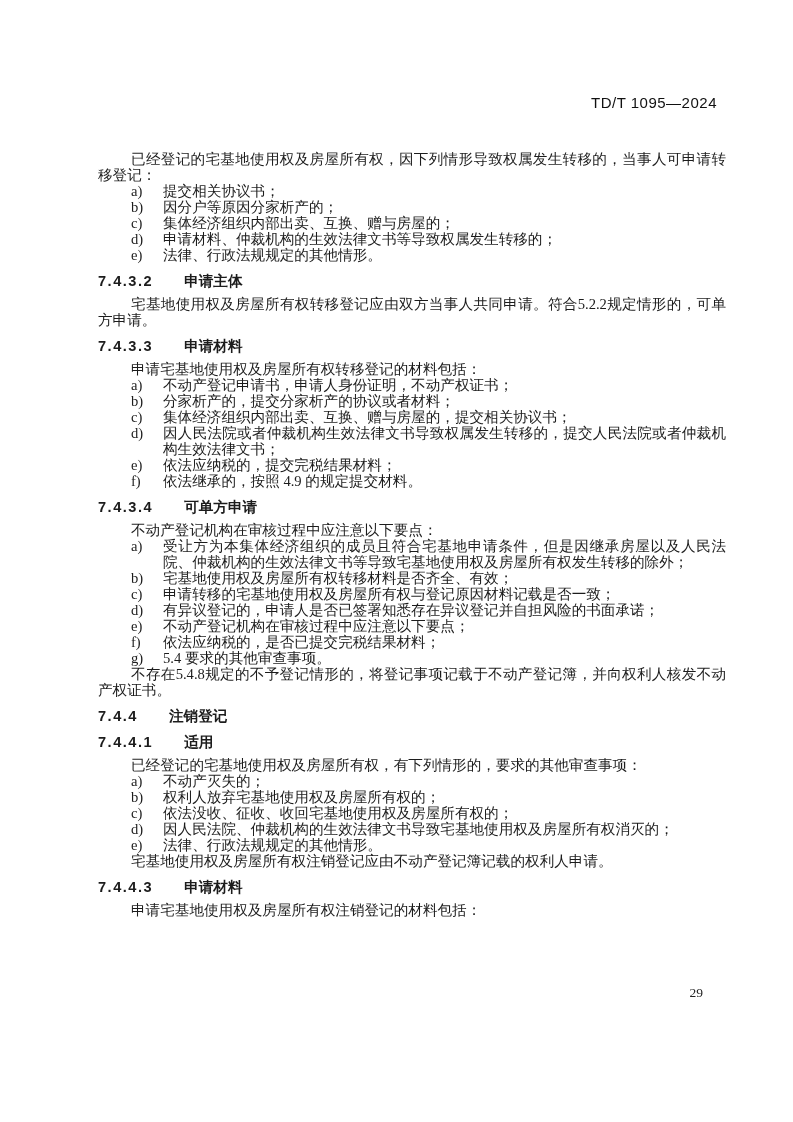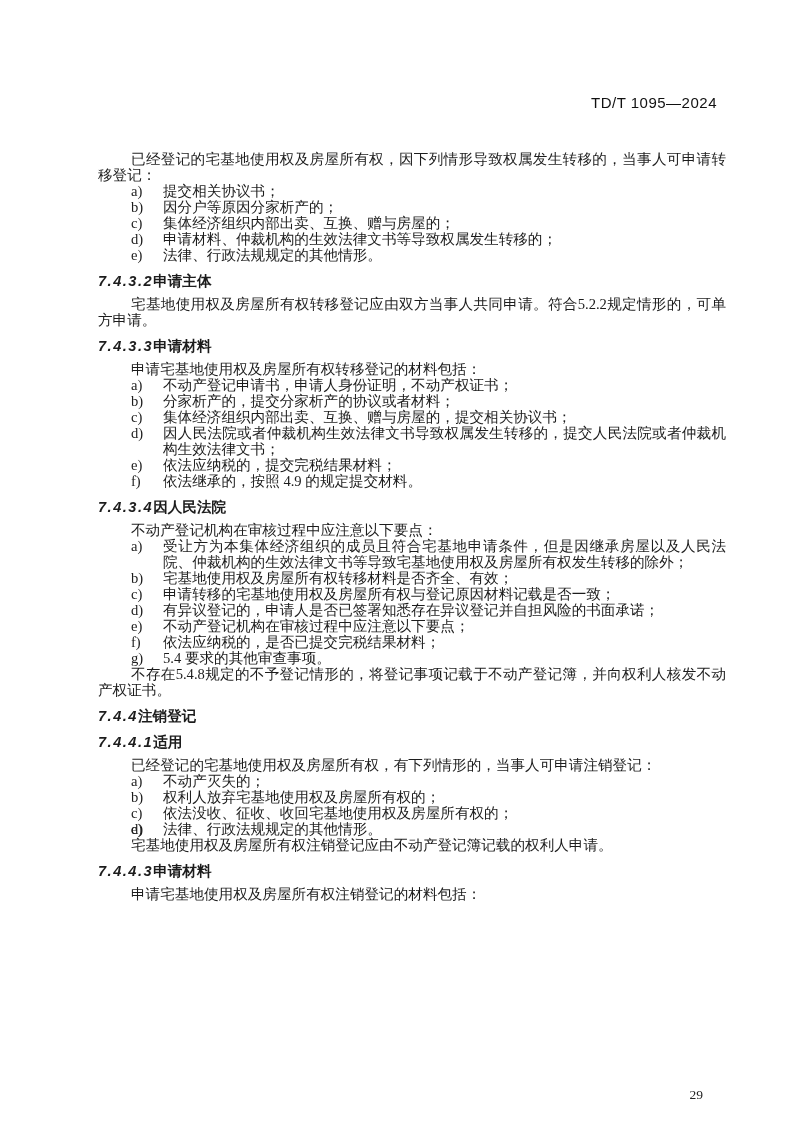--- a/index.html
+++ b/index.html
@@ -38,40 +38,39 @@
   }
   .heading {
     font-family: "Liberation Sans", "DejaVu Sans", sans-serif;
     font-weight: 700;
     font-size: 14.6px;
     margin: 10px 0 7px 0;
     text-align: left;
   }
   .h-num {
     letter-spacing: 1.5px;
-    margin-right: 0;
-    font-style: italic;
+    margin-right: 31px;
   }
   .para {
     text-indent: 33px;
     margin: 0;
   }
   .list-item {
     position: relative;
     padding-left: 65px;
     margin: 0;
   }
   .li-letter {
     position: absolute;
     left: 33px;
     top: 0;
   }
   .page-footer {
     position: absolute;
-    top: 1087px;
+    top: 985px;
     right: 90px;
     font-size: 13.5px;
     color: #222;
   }
 </style>
 </head>
 <body>
 
 <div class="page">
   <div class="page-header">
@@ -88,37 +87,37 @@
       <div class="heading"><span class="h-num">7.4.3.2</span><span class="h-title">申请主体</span></div>
       <div class="para">宅基地使用权及房屋所有权转移登记应由双方当事人共同申请。符合5.2.2规定情形的，可单方申请。</div>
       <div class="heading"><span class="h-num">7.4.3.3</span><span class="h-title">申请材料</span></div>
       <div class="para">申请宅基地使用权及房屋所有权转移登记的材料包括：</div>
       <div class="list-item"><span class="li-letter">a)</span><span class="li-text">不动产登记申请书，申请人身份证明，不动产权证书；</span></div>
       <div class="list-item"><span class="li-letter">b)</span><span class="li-text">分家析产的，提交分家析产的协议或者材料；</span></div>
       <div class="list-item"><span class="li-letter">c)</span><span class="li-text">集体经济组织内部出卖、互换、赠与房屋的，提交相关协议书；</span></div>
       <div class="list-item"><span class="li-letter">d)</span><span class="li-text">因人民法院或者仲裁机构生效法律文书导致权属发生转移的，提交人民法院或者仲裁机构生效法律文书；</span></div>
       <div class="list-item"><span class="li-letter">e)</span><span class="li-text">依法应纳税的，提交完税结果材料；</span></div>
       <div class="list-item"><span class="li-letter">f)</span><span class="li-text">依法继承的，按照 4.9 的规定提交材料。</span></div>
-      <div class="heading"><span class="h-num">7.4.3.4</span><span class="h-title">因人民法院</span></div>
+      <div class="heading"><span class="h-num">7.4.3.4</span><span class="h-title">可单方申请</span></div>
       <div class="para">不动产登记机构在审核过程中应注意以下要点：</div>
       <div class="list-item"><span class="li-letter">a)</span><span class="li-text">受让方为本集体经济组织的成员且符合宅基地申请条件，但是因继承房屋以及人民法院、仲裁机构的生效法律文书等导致宅基地使用权及房屋所有权发生转移的除外；</span></div>
       <div class="list-item"><span class="li-letter">b)</span><span class="li-text">宅基地使用权及房屋所有权转移材料是否齐全、有效；</span></div>
       <div class="list-item"><span class="li-letter">c)</span><span class="li-text">申请转移的宅基地使用权及房屋所有权与登记原因材料记载是否一致；</span></div>
       <div class="list-item"><span class="li-letter">d)</span><span class="li-text">有异议登记的，申请人是否已签署知悉存在异议登记并自担风险的书面承诺；</span></div>
       <div class="list-item"><span class="li-letter">e)</span><span class="li-text">不动产登记机构在审核过程中应注意以下要点；</span></div>
       <div class="list-item"><span class="li-letter">f)</span><span class="li-text">依法应纳税的，是否已提交完税结果材料；</span></div>
       <div class="list-item"><span class="li-letter">g)</span><span class="li-text">5.4 要求的其他审查事项。</span></div>
       <div class="para">不存在5.4.8规定的不予登记情形的，将登记事项记载于不动产登记簿，并向权利人核发不动产权证书。</div>
       <div class="heading"><span class="h-num">7.4.4</span><span class="h-title">注销登记</span></div>
       <div class="heading"><span class="h-num">7.4.4.1</span><span class="h-title">适用</span></div>
-      <div class="para">已经登记的宅基地使用权及房屋所有权，有下列情形的，当事人可申请注销登记：</div>
+      <div class="para">已经登记的宅基地使用权及房屋所有权，有下列情形的，要求的其他审查事项：</div>
       <div class="list-item"><span class="li-letter">a)</span><span class="li-text">不动产灭失的；</span></div>
       <div class="list-item"><span class="li-letter">b)</span><span class="li-text">权利人放弃宅基地使用权及房屋所有权的；</span></div>
       <div class="list-item"><span class="li-letter">c)</span><span class="li-text">依法没收、征收、收回宅基地使用权及房屋所有权的；</span></div>
-      <div class="list-item"><span class="li-letter">d)</span></div>
+      <div class="list-item"><span class="li-letter">d)</span><span class="li-text">因人民法院、仲裁机构的生效法律文书导致宅基地使用权及房屋所有权消灭的；</span></div>
       <div class="list-item"><span class="li-letter">e)</span><span class="li-text">法律、行政法规规定的其他情形。</span></div>
       <div class="para">宅基地使用权及房屋所有权注销登记应由不动产登记簿记载的权利人申请。</div>
       <div class="heading"><span class="h-num">7.4.4.3</span><span class="h-title">申请材料</span></div>
       <div class="para">申请宅基地使用权及房屋所有权注销登记的材料包括：</div>
     </main>
 
   <div class="page-footer">
     <span>29</span>
   </div>
 </div>

